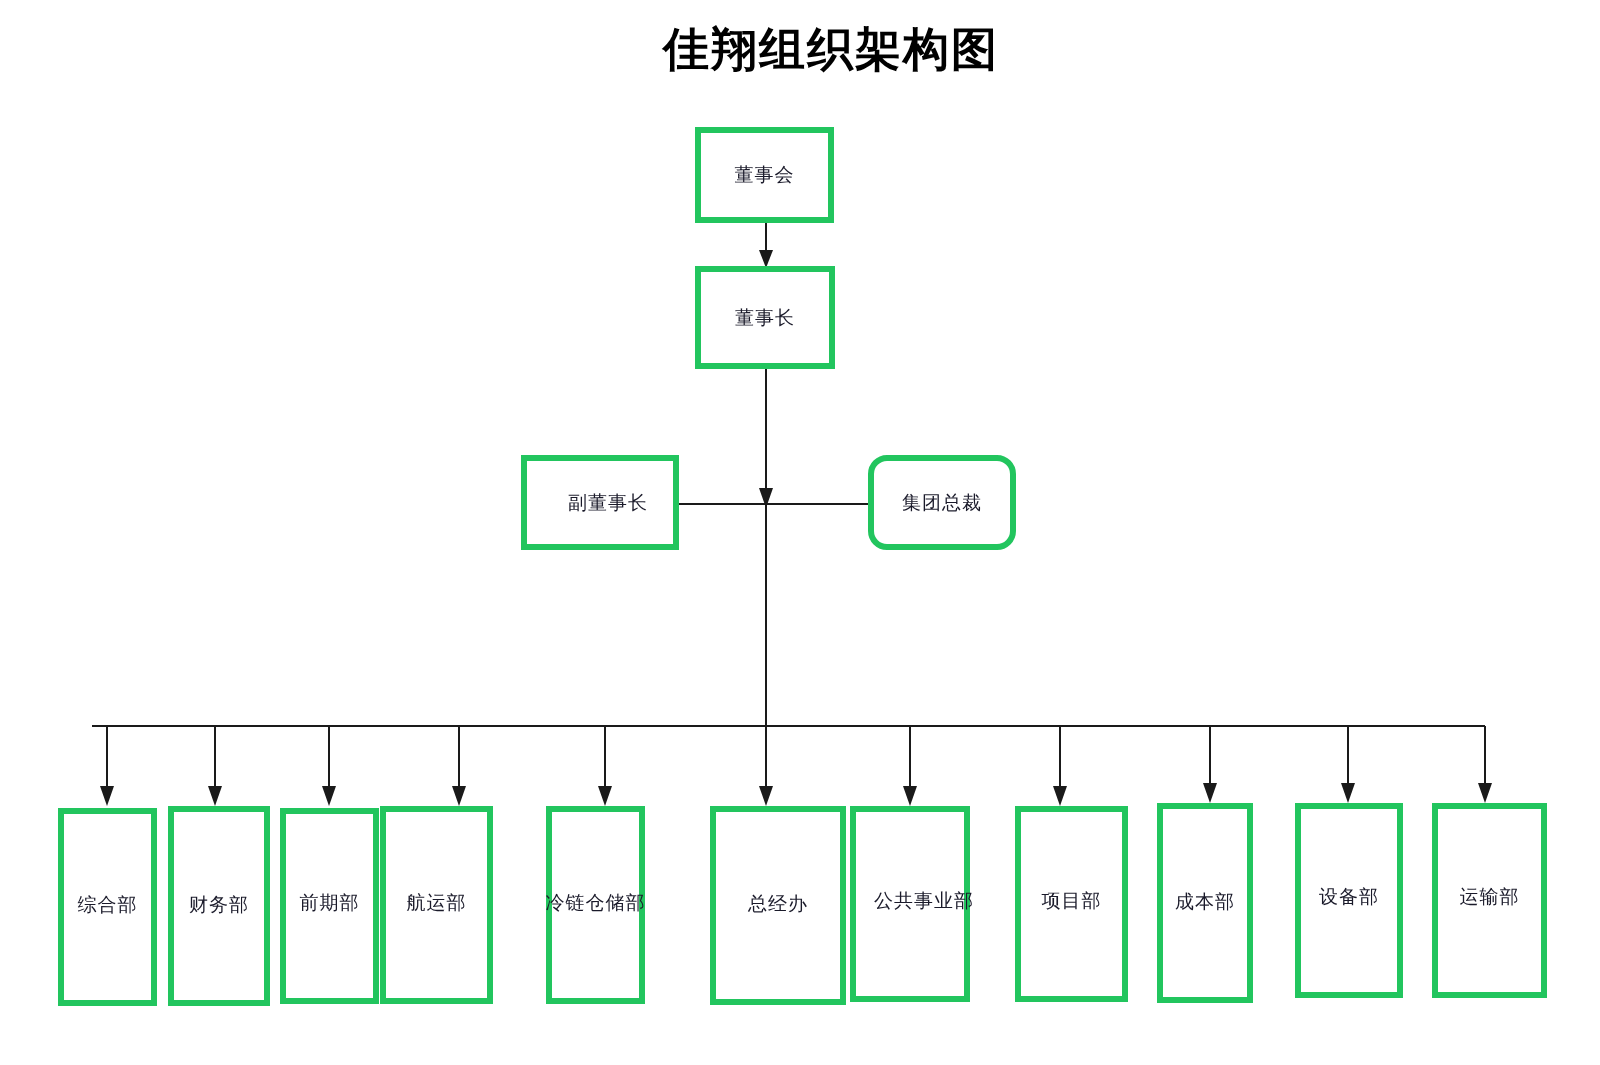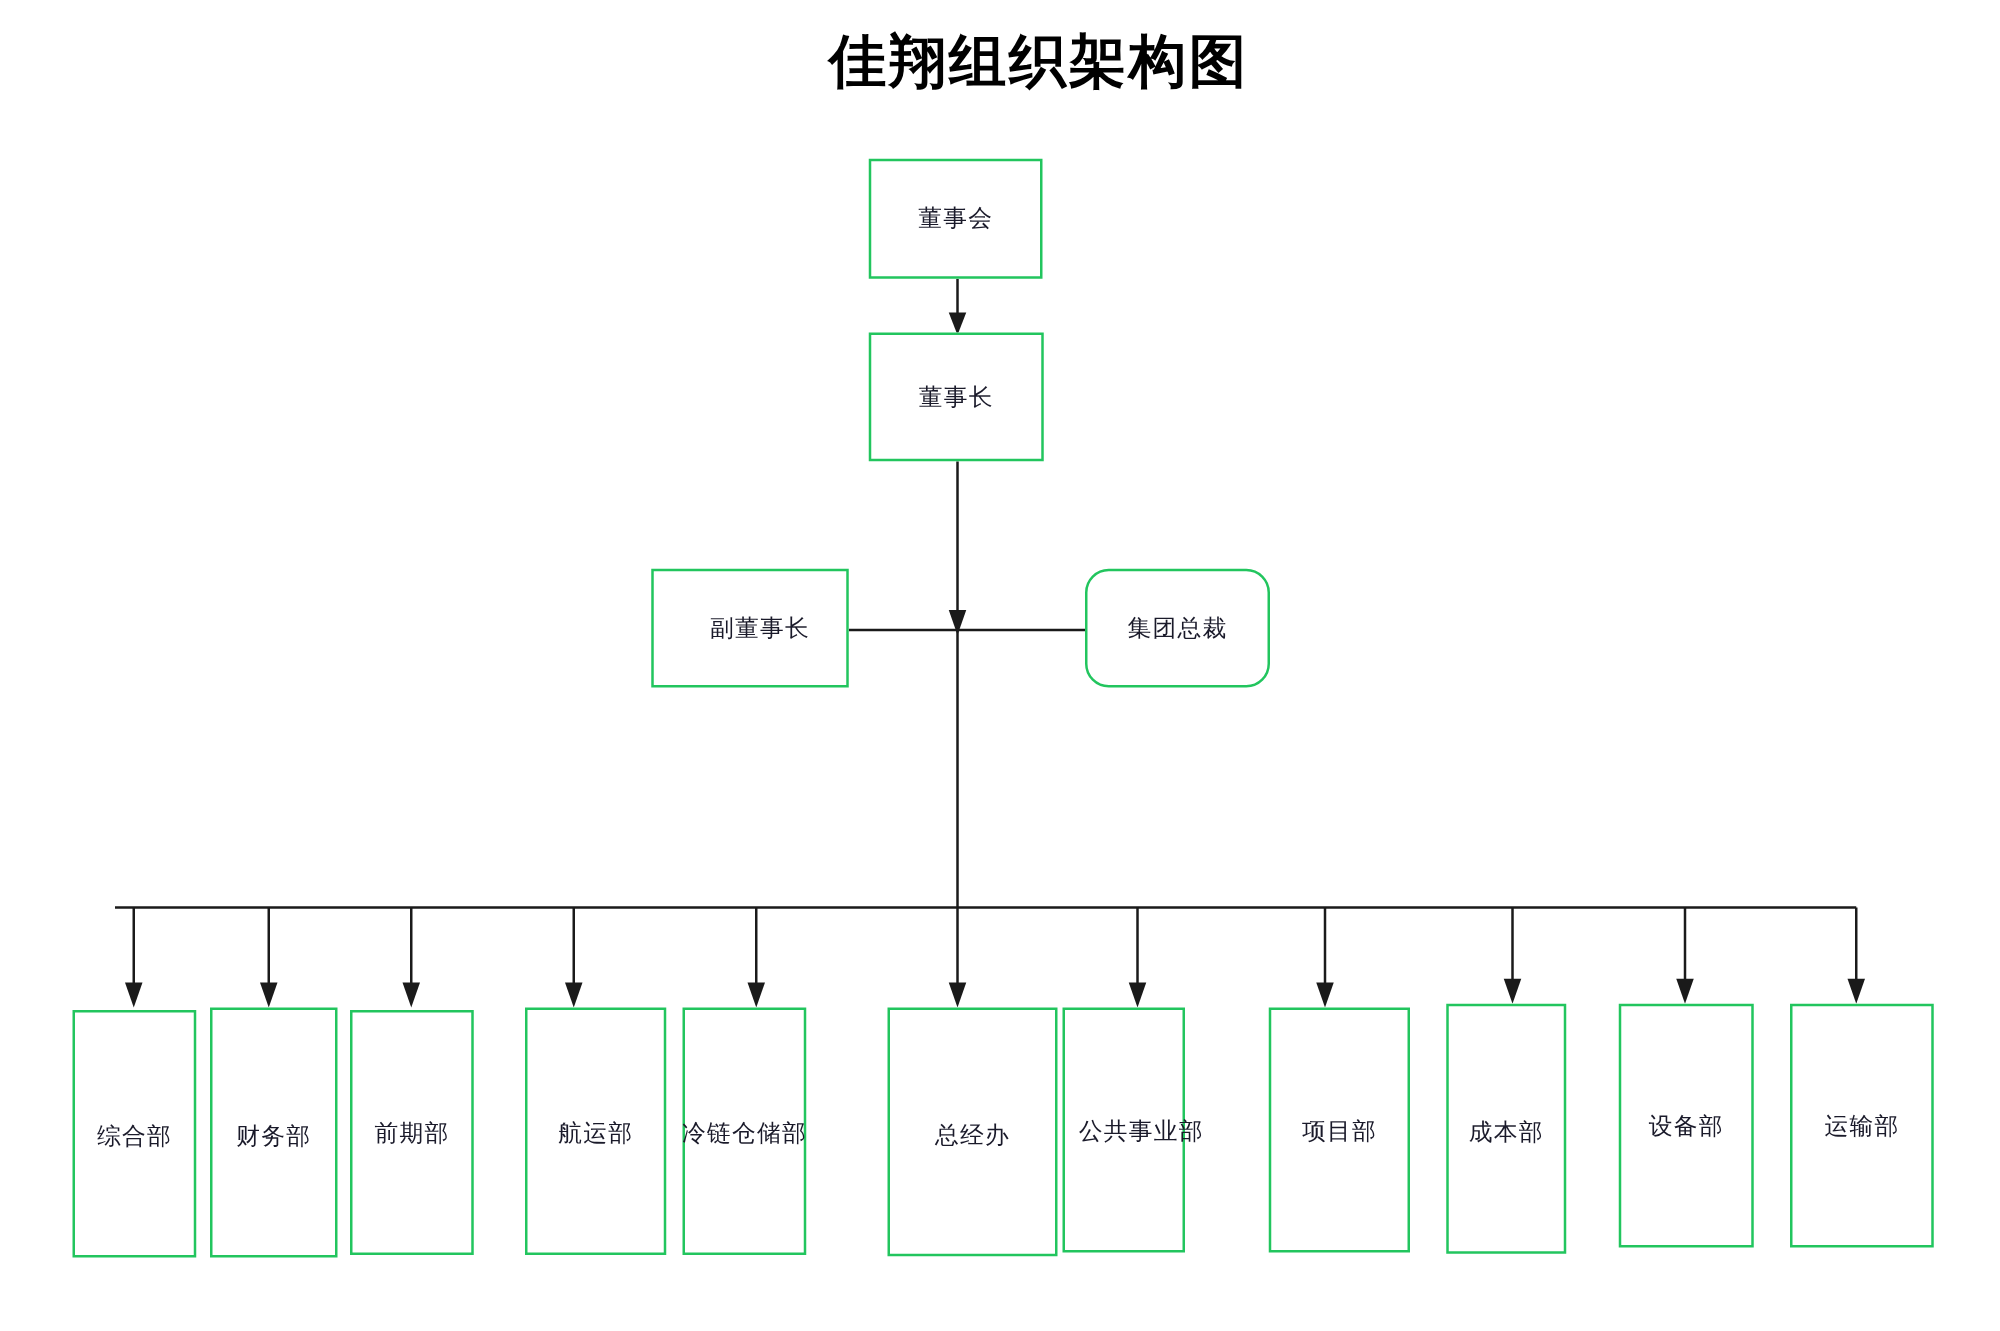--- a/index.html
+++ b/index.html
@@ -28,21 +28,21 @@
     font-size: 46px;
     letter-spacing: 2px;
     color: #000000;
     line-height: 1.1;
     user-select: none;
     padding-left: 31px;
   }
   .node {
     position: absolute;
     box-sizing: border-box;
-    border: 2px solid #22c55e;
+    border: 6px solid #22c55e;
     background: #ffffff;
     display: flex;
     align-items: center;
     justify-content: center;
     font-family: "DejaVu Serif", "Liberation Serif", serif;
     font-size: 19px;
     color: #1a1a2a;
     letter-spacing: 1px;
     white-space: nowrap;
   }
@@ -149,30 +149,30 @@
   <div id="department-layer">
       <div class="node tall" style="left: 58px; top: 808px; width: 99px; height: 198px;">
         <span class="node-label">综合部</span>
       </div>
       <div class="node tall" style="left: 168px; top: 806px; width: 102px; height: 200px; text-align: right;">
         <span class="node-label">财务部</span>
       </div>
       <div class="node tall" style="left: 280px; top: 808px; width: 99px; height: 196px;">
         <span class="node-label">前期部</span>
       </div>
-      <div class="node tall" style="left: 420px; top: 806px; width: 113px; height: 198px;">
+      <div class="node tall" style="left: 380px; top: 806px; width: 113px; height: 198px;">
         <span class="node-label">航运部</span>
       </div>
       <div class="node tall" style="left: 546px; top: 806px; width: 99px; height: 198px; font-family: Liberation Mono, monospace;">
         <span class="node-label">冷链仓储部</span>
       </div>
       <div class="node tall" style="left: 710px; top: 806px; width: 136px; height: 199px;">
         <span class="node-label">总经办</span>
       </div>
-      <div class="node tall" style="left: 850px; top: 806px; width: 98px; height: 196px; padding-left: 28px;">
+      <div class="node tall" style="left: 850px; top: 806px; width: 120px; height: 196px; padding-left: 28px;">
         <span class="node-label">公共事业部</span>
       </div>
       <div class="node tall" style="left: 1015px; top: 806px; width: 113px; height: 196px;">
         <span class="node-label">项目部</span>
       </div>
       <div class="node tall" style="left: 1157px; top: 803px; width: 96px; height: 200px;">
         <span class="node-label">成本部</span>
       </div>
       <div class="node tall" style="left: 1295px; top: 803px; width: 108px; height: 195px;">
         <span class="node-label">设备部</span>

